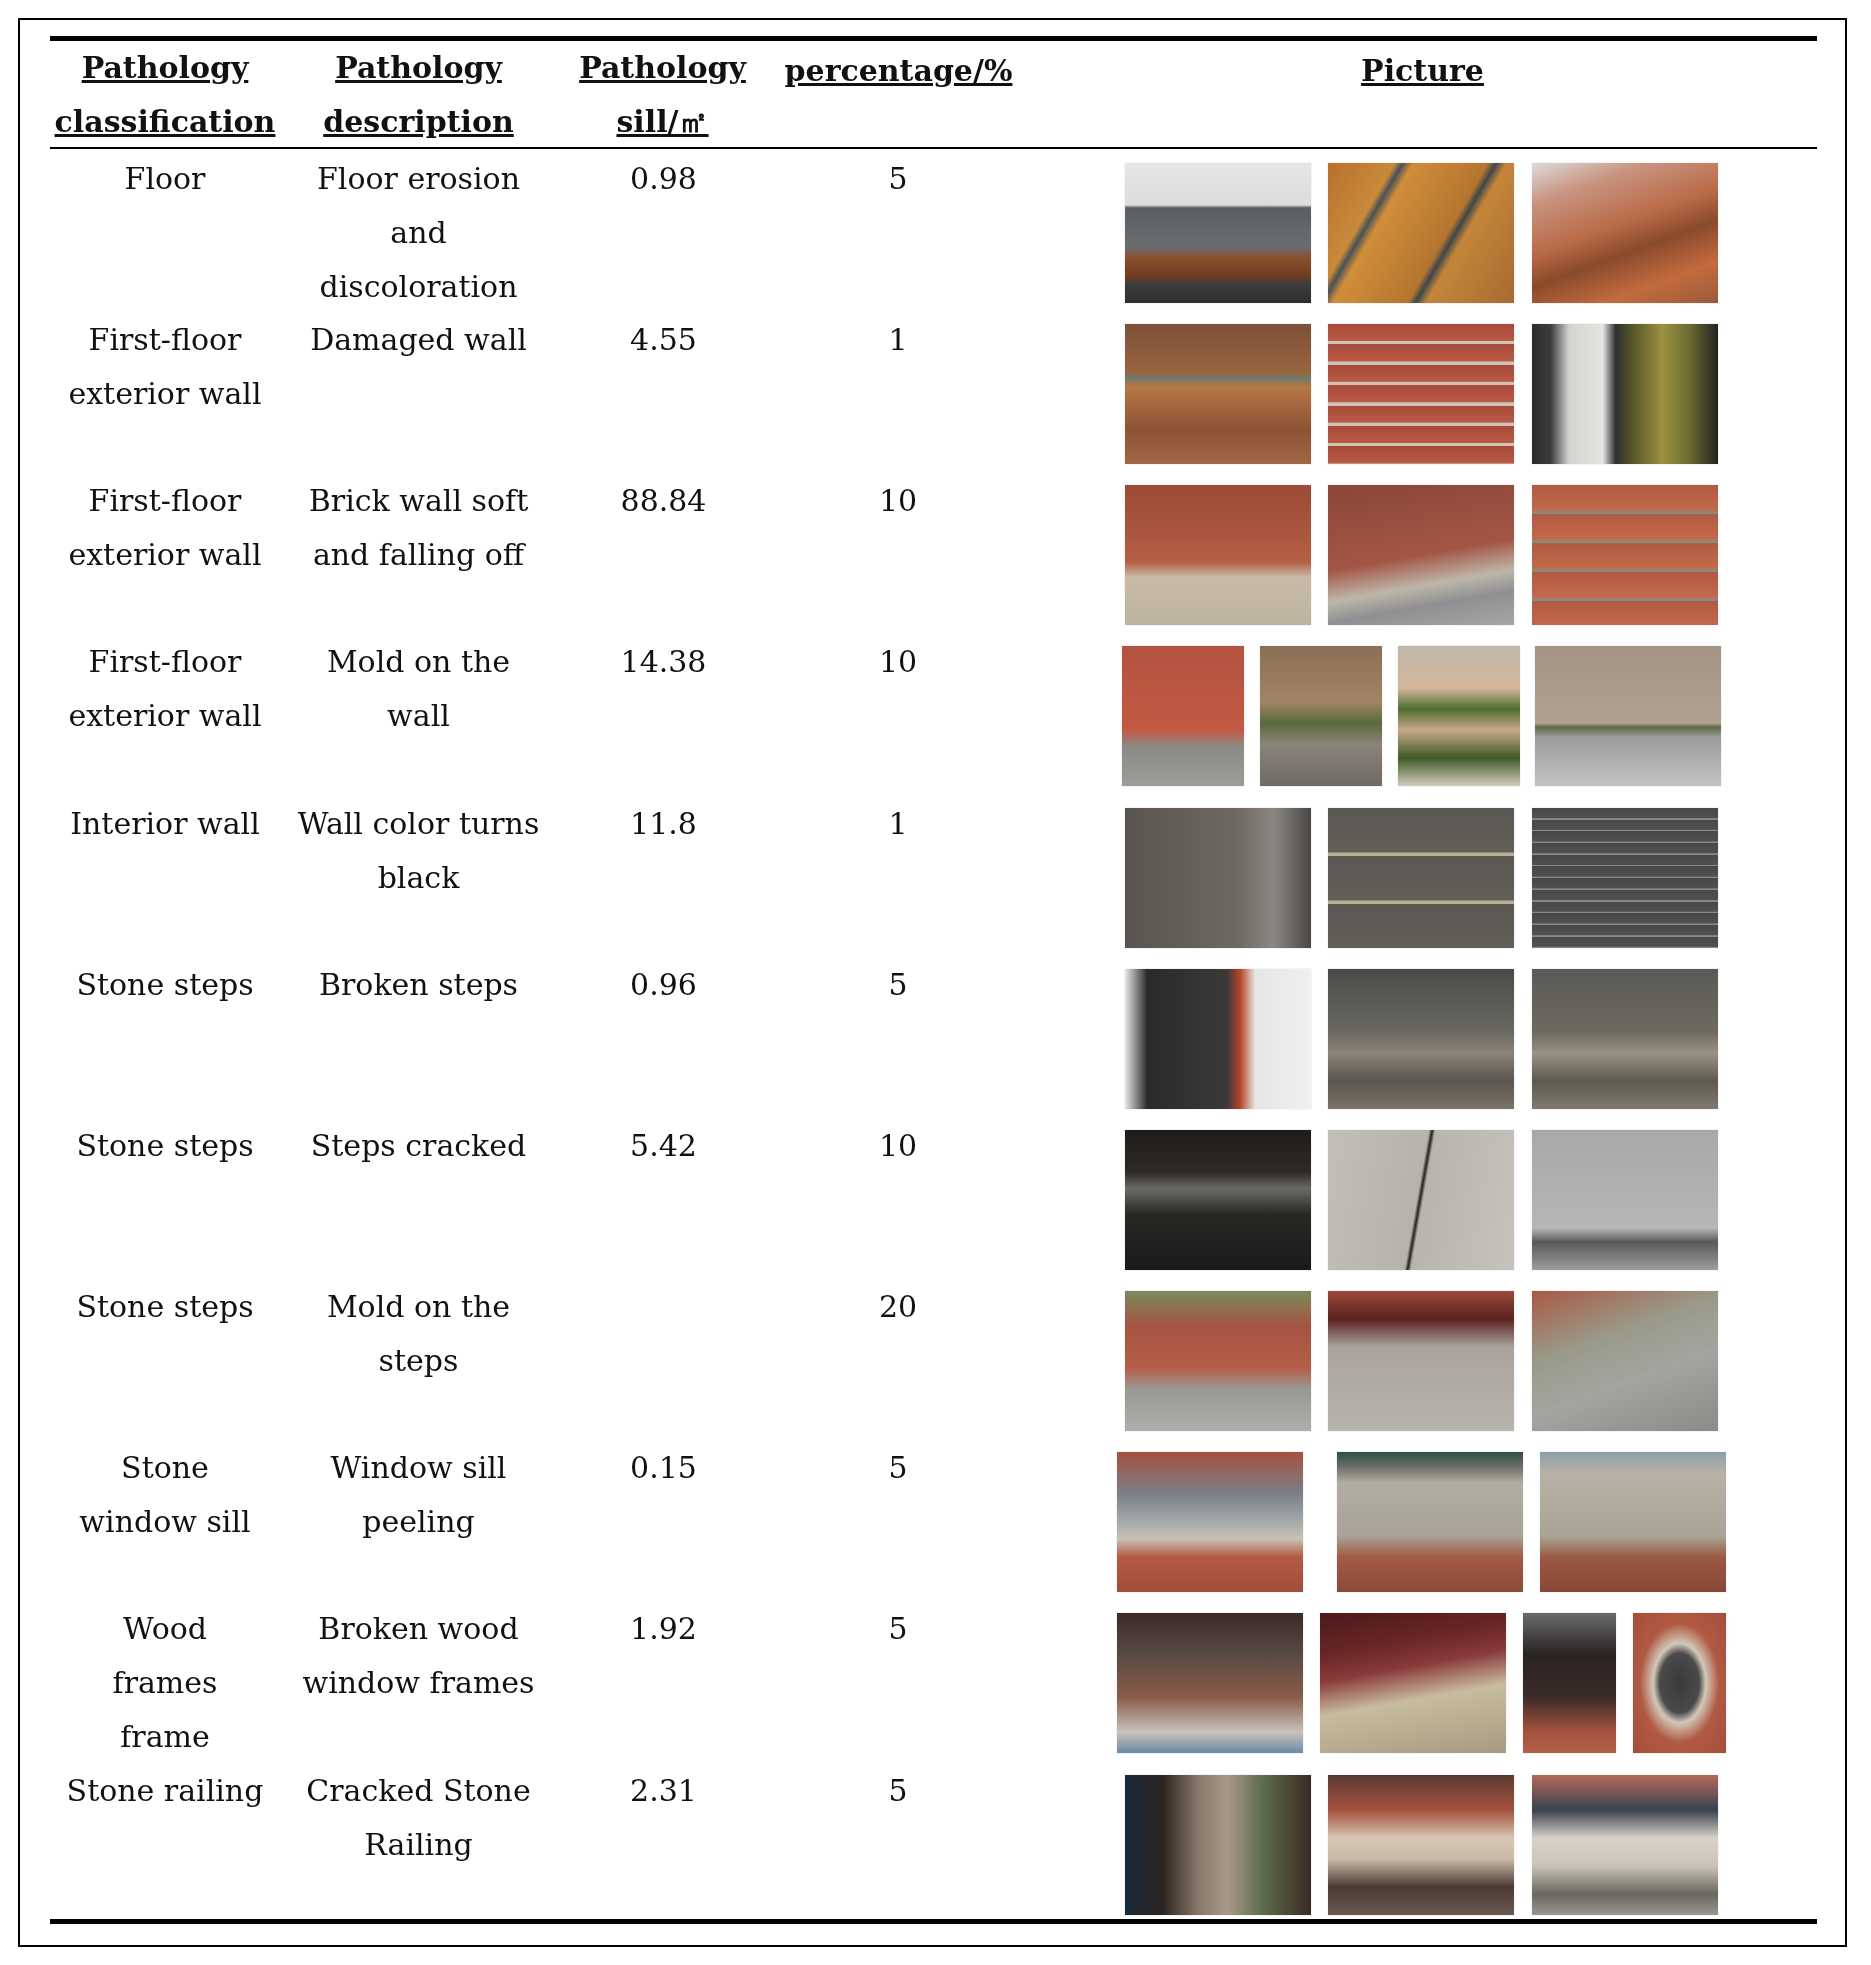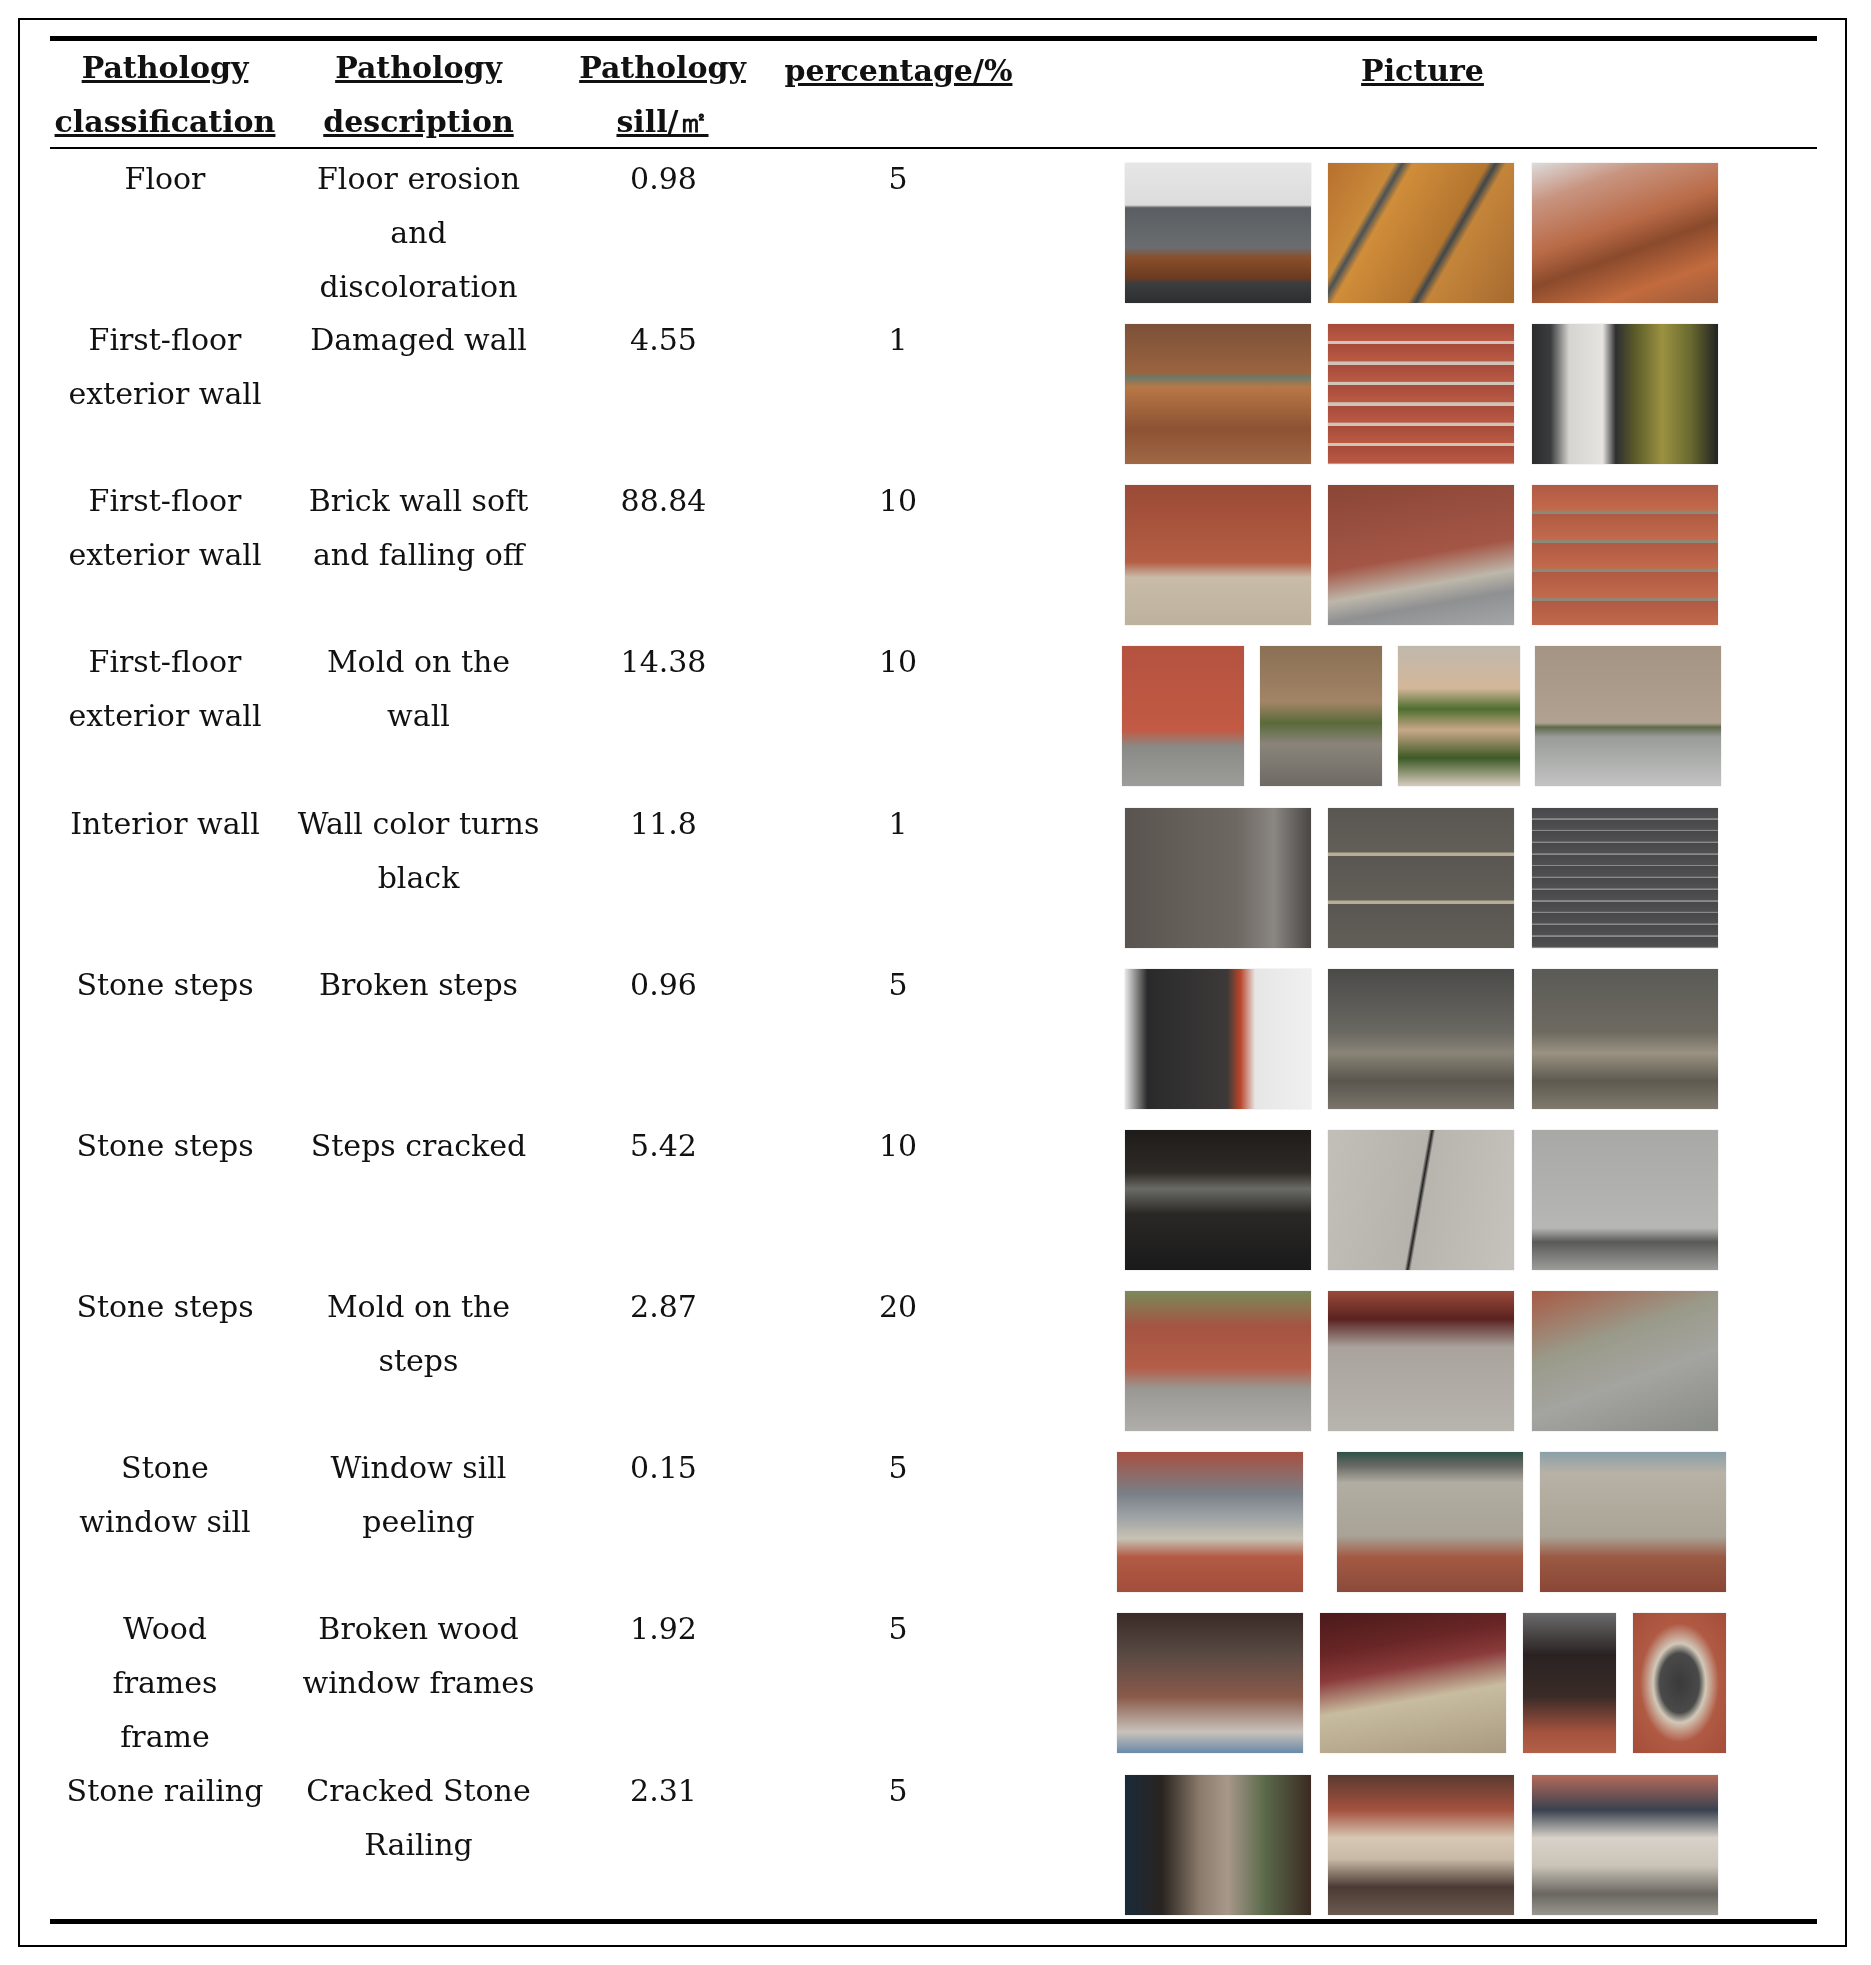--- a/index.html
+++ b/index.html
@@ -236,23 +236,20 @@
         <div>
           <span class="l">Stone steps</span>
         </div>
       </div>
       <div class="cell c2">
         <div>
           <span class="l">Mold on the</span>
           <span class="l">steps</span>
         </div>
       </div>
-      <div class="cell c3">
-        <div><span>2.87</span></div>
-      </div>
       <div class="cell c4">
         <div><span>20</span></div>
       </div>
       <div class="pics" style="left: 0px;">
         <div class="pic" style="left: 1075px; width: 186px; background: linear-gradient(rgb(122, 138, 90) 0%, rgb(164, 84, 66) 25%, rgb(180, 94, 72) 55%, rgb(154, 152, 148) 70%, rgb(176, 174, 170) 100%);"></div>
         <div class="pic" style="left: 1278px; width: 186px; background: linear-gradient(rgb(154, 74, 58) 0%, rgb(90, 34, 32) 20%, rgb(169, 163, 156) 40%, rgb(184, 180, 174) 100%);"></div>
         <div class="pic" style="left: 1482px; width: 186px; background: linear-gradient(160deg, rgb(168, 90, 68) 0%, rgb(154, 154, 138) 35%, rgb(164, 164, 160) 60%, rgb(138, 140, 136) 100%);"></div>
       </div>
     </div>
     <div class="row" style="top: 1441px;">

